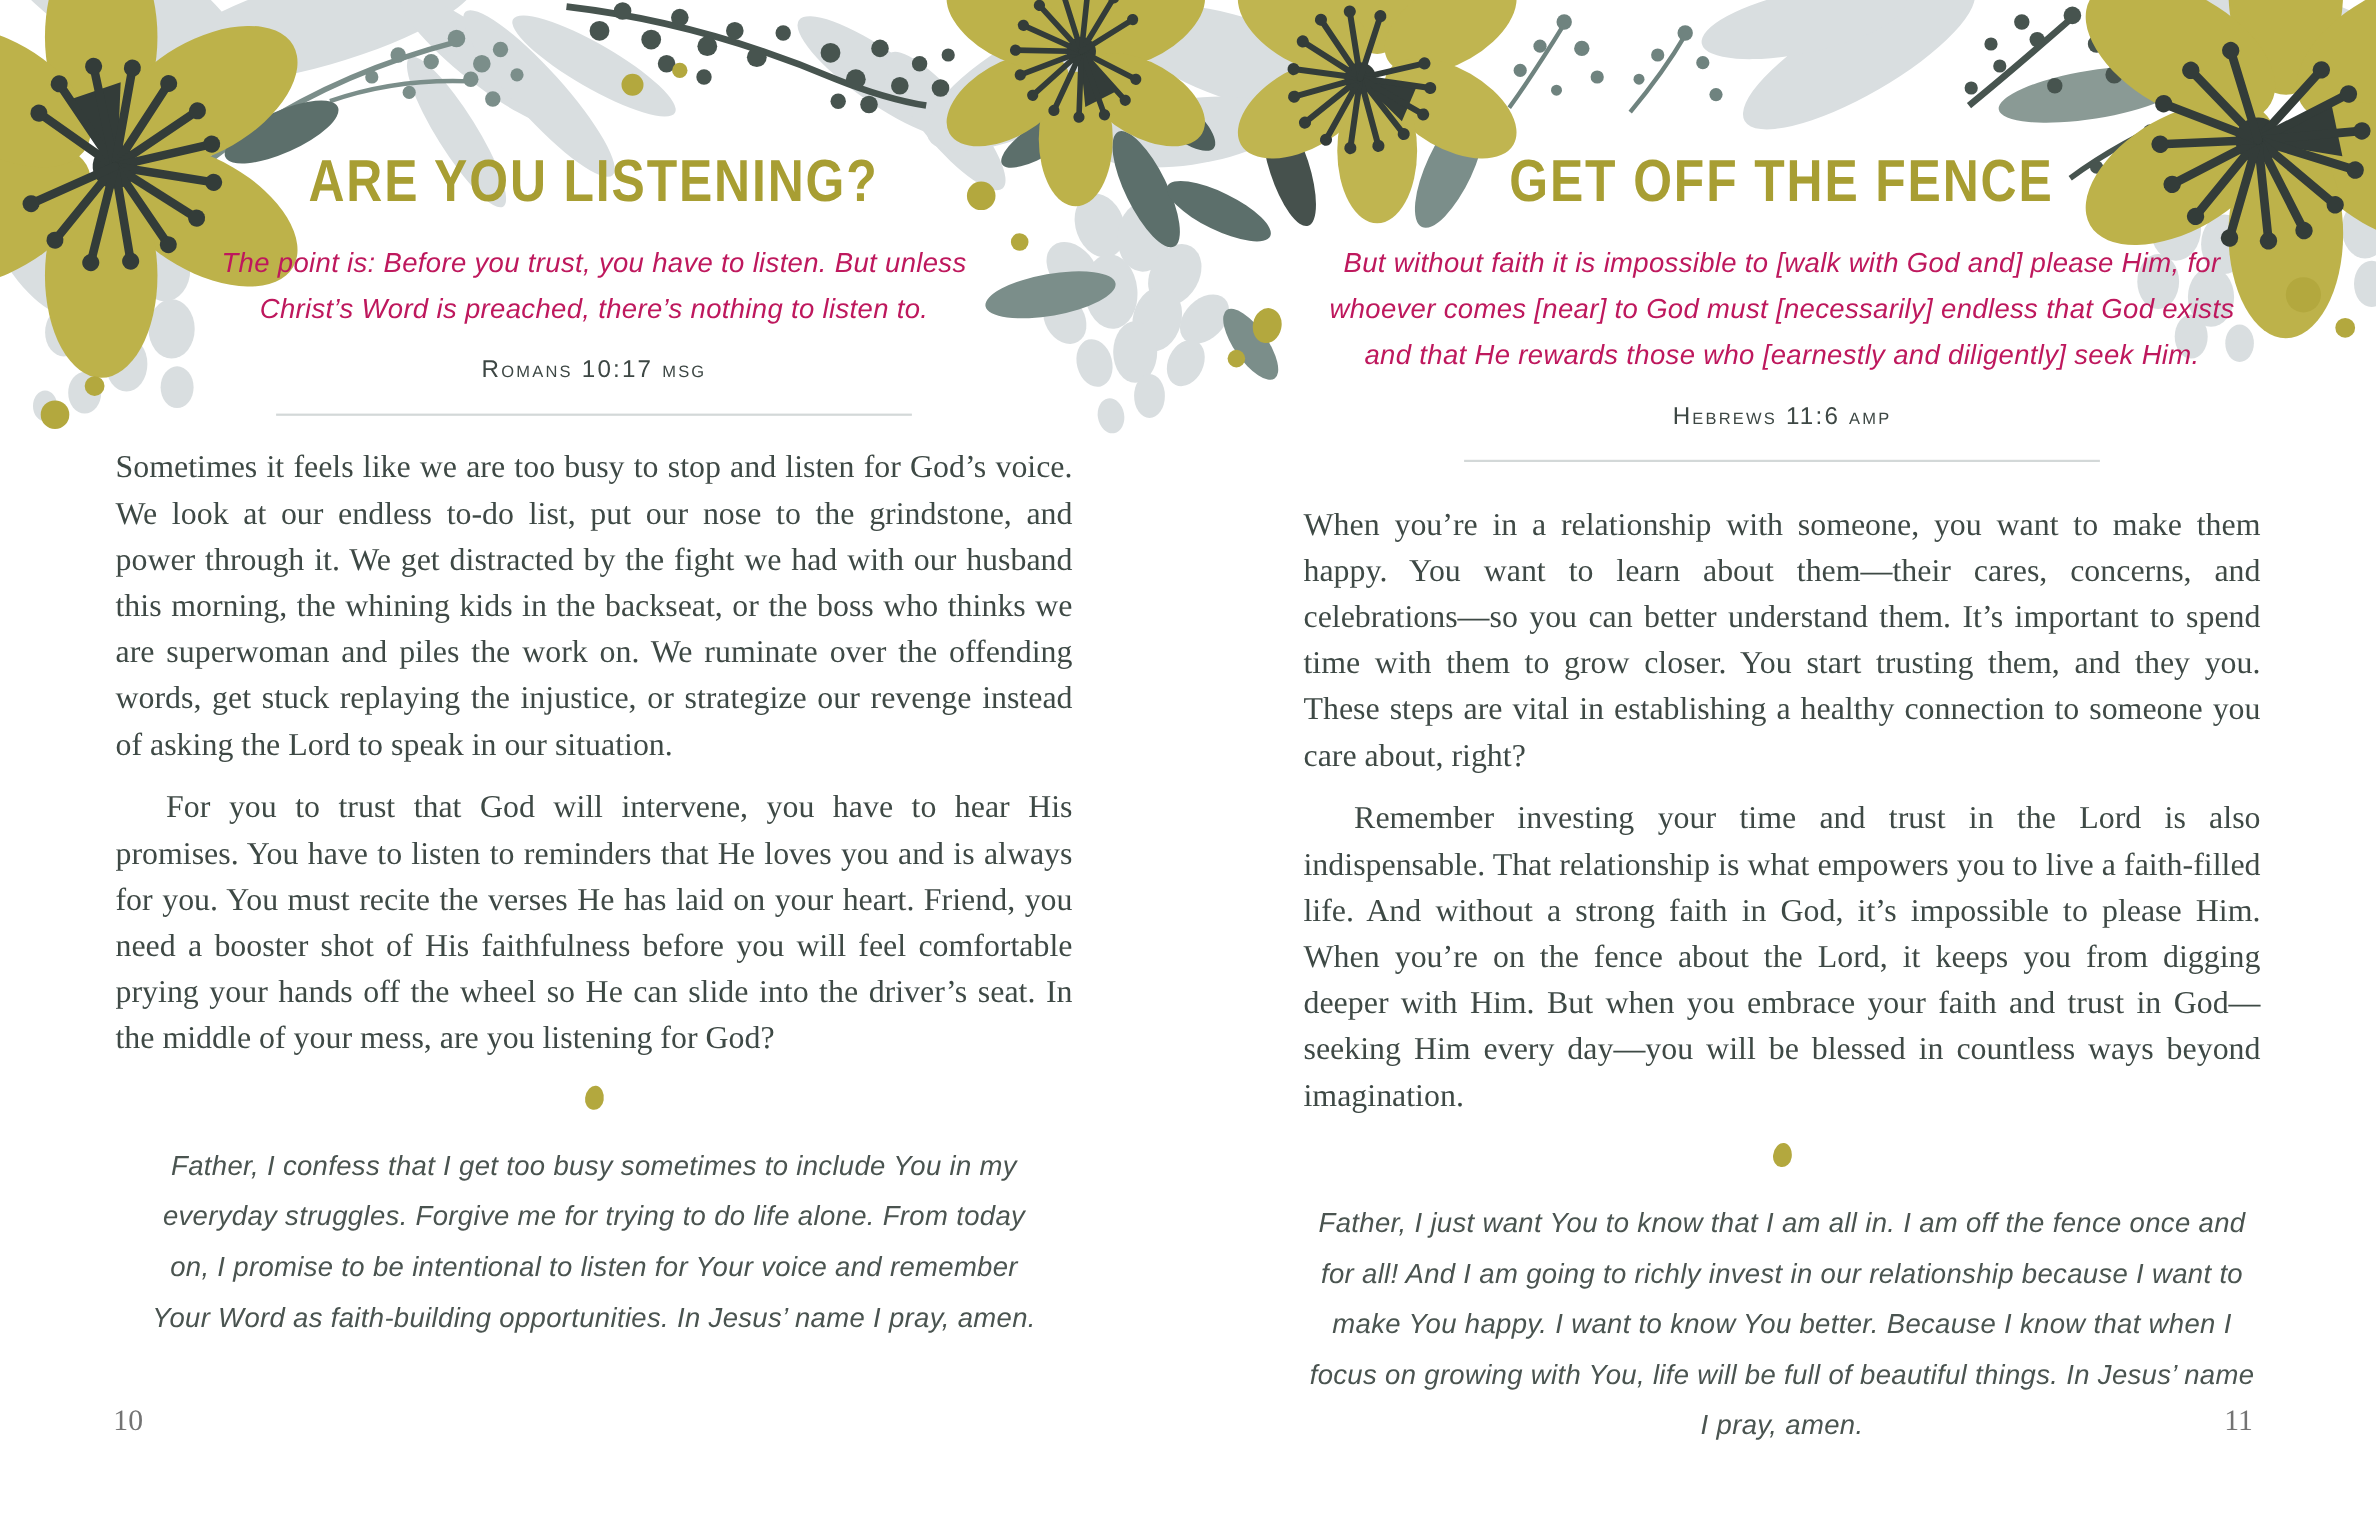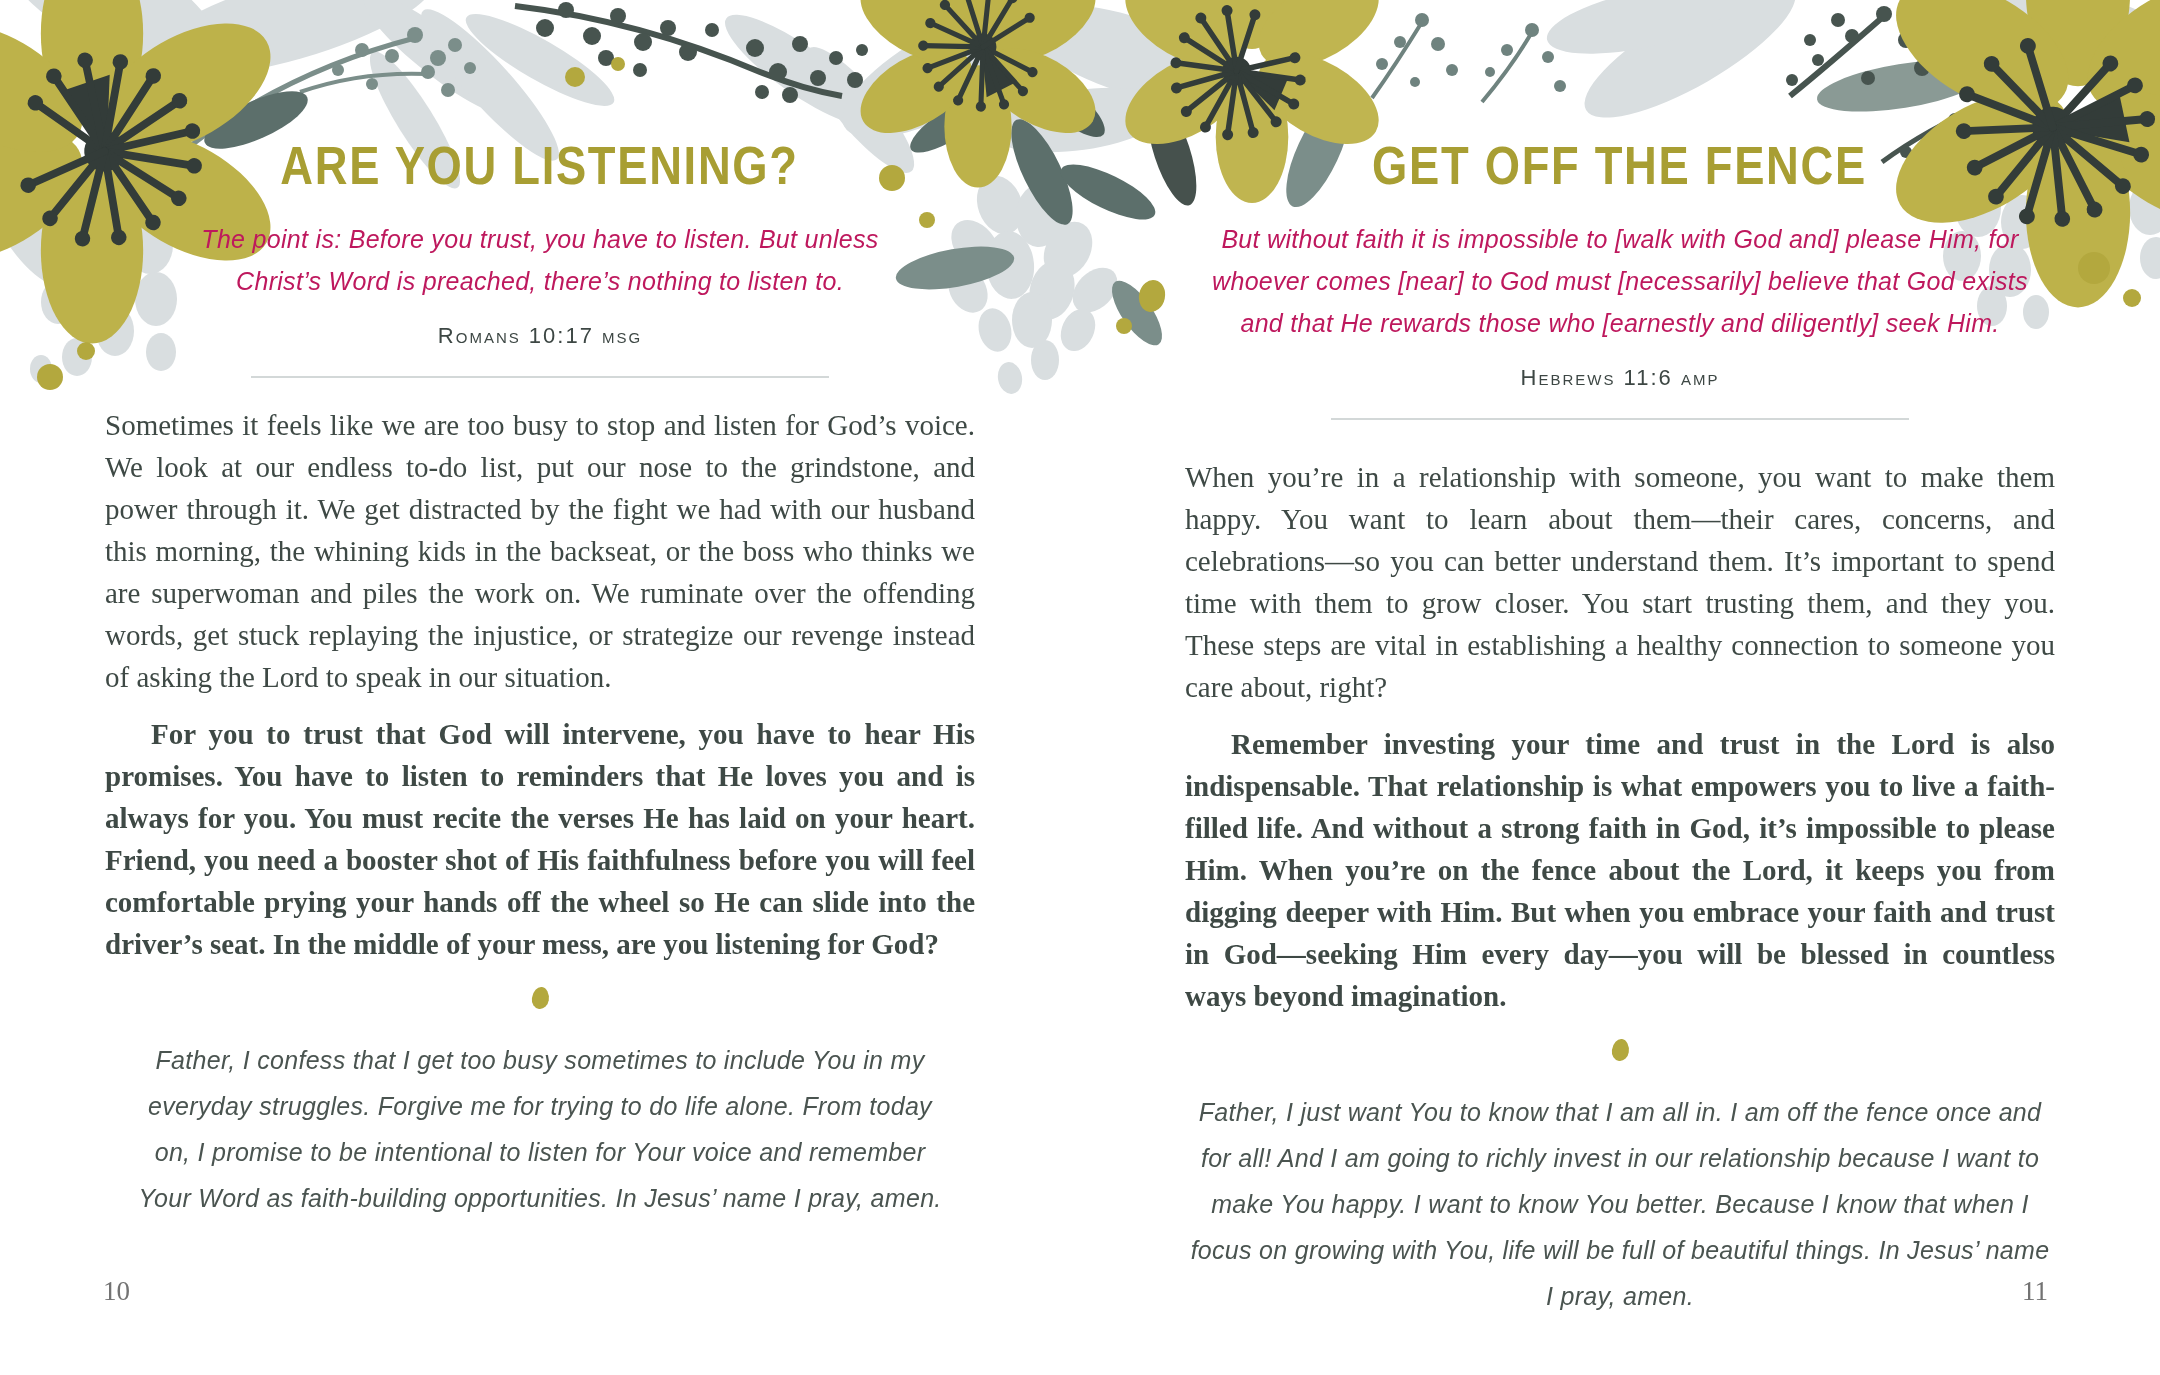--- a/index.html
+++ b/index.html
@@ -73,21 +73,21 @@
   .body-text{
     margin:15px auto;
     max-width:872px;
     text-align:justify;
     font-size:29px;
     line-height:42px;
     color:#3e4945;
   }
   .body-text.first{margin-top:26px;}
   .right .body-text.first{margin-top:36px;}
-  .body-text.indent{text-indent:46px;font-weight:bold;}
+  .body-text.indent{text-indent:46px;}
   .ornament{
     width:17px;height:22px;
     margin:22px auto 0;
     background:#b3a83e;
     border-radius:50% 50% 50% 50%/55% 55% 45% 45%;
     transform:rotate(8deg);
   }
   .prayer{
     margin:28px auto 0;
     text-align:center;
@@ -360,21 +360,21 @@
     <p class="body-text indent">For you to trust that God will intervene, you have to hear His promises. You have to listen to reminders that He loves you and is always for you. You must recite the verses He has laid on your heart. Friend, you need a booster shot of His faithfulness before you will feel comfortable prying your hands off the wheel so He can slide into the driver’s seat. In the middle of your mess, are you listening for God?</p>
     <div class="ornament"></div>
     <p class="prayer">Father, I confess that I get too busy sometimes to include You in my everyday struggles. Forgive me for trying to do life alone. From today on, I promise to be intentional to listen for Your voice and remember Your Word as faith-building opportunities. In Jesus’ name I pray, amen.</p>
     <div class="page-number">10</div>
   </section>
 
   <section class="page right">
     <h1 class="title">
       <span class="title-inner">GET OFF THE FENCE</span>
     </h1>
-    <p class="scripture">But without faith it is impossible to [walk with God and] please Him, for whoever comes [near] to God must [necessarily] believe that God exists and that He rewards those who [earnestly and diligently] seek Him.</p>
+    <p class="scripture">But without faith it is impossible to [walk with God and] please Him, for whoever comes [near] to God must [necessarily] endless that God exists and that He rewards those who [earnestly and diligently] seek Him.</p>
     <p class="reference">Hebrews 11:6 amp</p>
     <hr class="divider">
     <p class="body-text first">When you’re in a relationship with someone, you want to make them happy. You want to learn about them—their cares, concerns, and celebrations—so you can better understand them. It’s important to spend time with them to grow closer. You start trusting them, and they you. These steps are vital in establishing a healthy connection to someone you care about, right?</p>
     <p class="body-text indent">Remember investing your time and trust in the Lord is also indispensable. That relationship is what empowers you to live a faith-filled life. And without a strong faith in God, it’s impossible to please Him. When you’re on the fence about the Lord, it keeps you from digging deeper with Him. But when you embrace your faith and trust in God—seeking Him every day—you will be blessed in countless ways beyond imagination.</p>
     <div class="ornament"></div>
     <p class="prayer">Father, I just want You to know that I am all in. I am off the fence once and for all! And I am going to richly invest in our relationship because I want to make You happy. I want to know You better. Because I know that when I focus on growing with You, life will be full of beautiful things. In Jesus’ name I pray, amen.</p>
     <div class="page-number">11</div>
   </section>
 
 </div>

